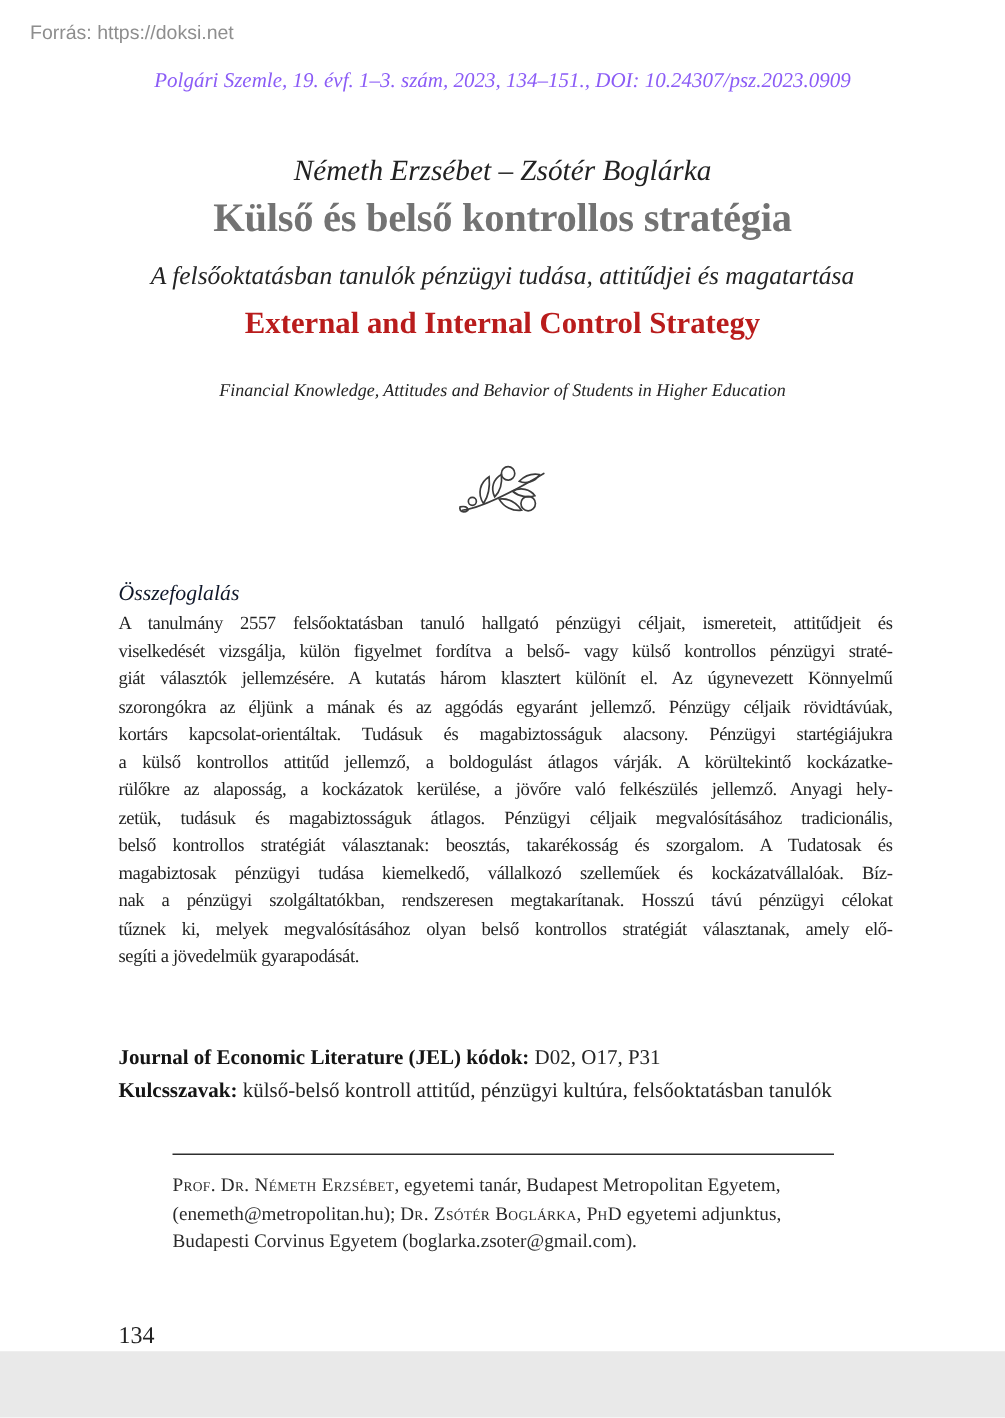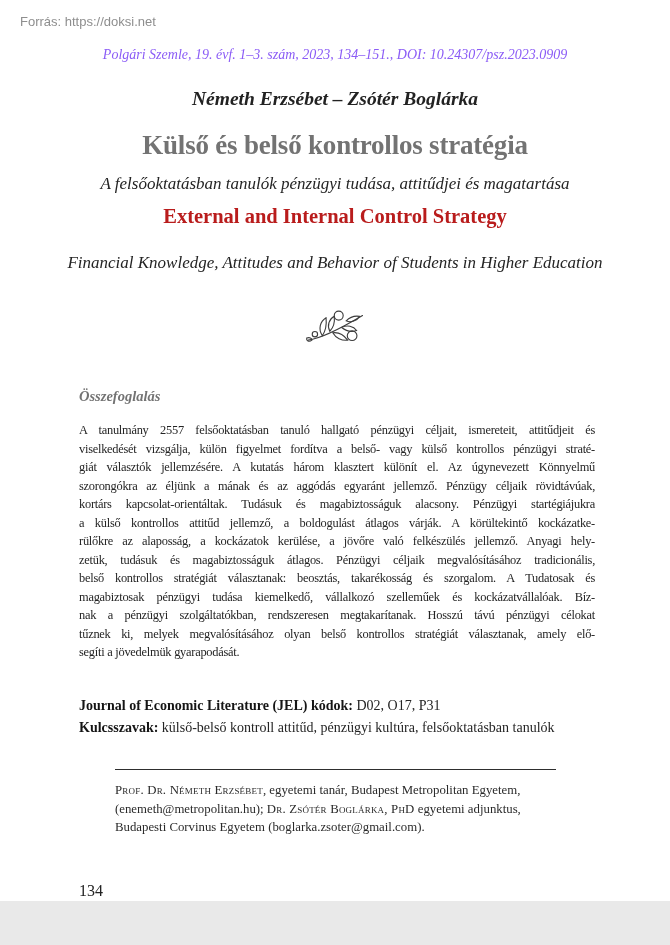--- a/index.html
+++ b/index.html
@@ -23,25 +23,24 @@
     color: #8e8e8e;
   }
   .centered { position: absolute; left: 0; width: 100%; text-align: center; }
   .journal-line {
     top: 47px;
     font-style: italic;
     font-size: 14px;
     color: #8b5cf6;
   }
   .authors {
-    top: 88px;
+    top: 104px;
     font-style: italic;
     font-size: 19.5px;
     color: #222222;
-    font-weight: bold;
   }
   .title-hu {
     top: 130px;
     font-size: 27px;
     font-weight: bold;
     letter-spacing: -0.2px;
     color: #737373;
   }
   .subtitle-hu {
     top: 174px;
@@ -51,44 +50,43 @@
   }
   .title-en {
     top: 205px;
     font-size: 20.5px;
     font-weight: bold;
     color: #b91c1c;
   }
   .subtitle-en {
     top: 253px;
     font-style: italic;
-    font-size: 17px;
+    font-size: 12px;
     color: #242424;
   }
   .ornament {
     position: absolute;
     top: 306px;
     left: 50%;
     transform: translateX(-50%);
     width: 64px;
     height: 46px;
   }
   .ornament svg { width: 100%; height: 100%; }
   .abstract {
     position: absolute;
     top: 388px;
     left: 79px;
     width: 516px;
   }
   .abstract-heading {
     font-style: italic;
     font-size: 14.5px;
-    margin-bottom: 16px;
-    color: #737373;
-    font-weight: bold;
+    margin-bottom: 1px;
+    color: #0f172a;
   }
   .abstract-body .abs-line {
     font-size: 12.4px;
     letter-spacing: -0.25px;
     line-height: 18.5px;
     text-align: justify;
     text-align-last: justify;
     color: #242424;
   }
   .abstract-body .abs-line:last-child { text-align-last: left; }

